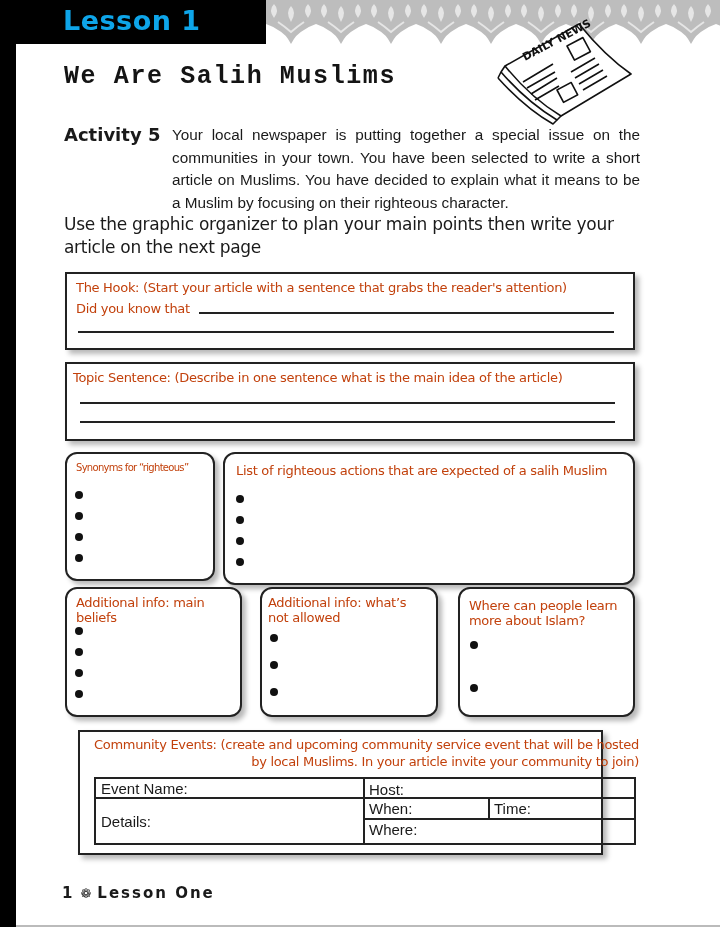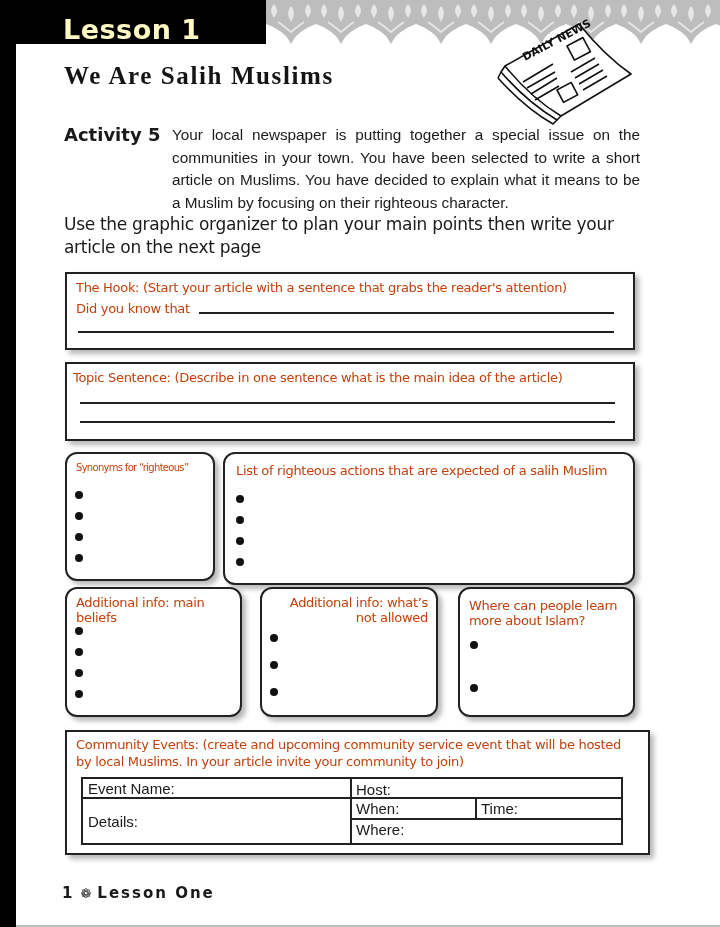--- a/index.html
+++ b/index.html
@@ -1,25 +1,25 @@
 <!DOCTYPE html>
 <html><head>
 <meta charset="utf-8">
 <style>
   * { box-sizing: border-box; margin: 0; padding: 0; }
   html, body { width: 720px; height: 927px; background: #fff; overflow: hidden; }
   body { position: relative; font-family: "Liberation Sans", sans-serif; color: #1a1a1a; }
 
   .left-strip { position: absolute; left: 0; top: 0; width: 16px; height: 927px; background: #000; }
   .lesson-tab { position: absolute; left: 0; top: 0; width: 266px; height: 44px; background: #000; }
-  .lesson-tab span { position: absolute; left: 63px; top: 5px; color: #fef9c3; font-size: 27px; font-weight: bold; font-family: "DejaVu Sans", sans-serif; letter-spacing: 0.5px; margin-top: 9px; }
+  .lesson-tab span { position: absolute; left: 63px; top: 5px; color: #0ea5e9; font-size: 27px; font-weight: bold; font-family: "DejaVu Sans", sans-serif; letter-spacing: 0.5px; }
 
   .pattern { position: absolute; left: 266px; top: 0; width: 454px; height: 46px; overflow: hidden; }
 
-  .title { position: absolute; left: 64px; top: 62px; font-size: 25px; font-weight: 900; font-family: Liberation Serif, serif; letter-spacing: 1.6px; color: #141414; }
+  .title { position: absolute; left: 64px; top: 62px; font-size: 25px; font-weight: 900; font-family: Liberation Mono, monospace; letter-spacing: 1.6px; color: #141414; }
 
   .newspaper { position: absolute; left: 495px; top: 16px; width: 145px; height: 110px; }
 
   .activity-label { position: absolute; left: 64px; top: 124px; font-size: 18px; font-weight: bold; font-family: "DejaVu Sans", sans-serif; }
   .activity-text { position: absolute; left: 172px; top: 124px; width: 468px; font-size: 15.3px; line-height: 22.5px; text-align: justify; font-family: "Liberation Sans", sans-serif; }
 
   .instruction { position: absolute; left: 64px; top: 213px; width: 600px; font-size: 17px; line-height: 23px; font-family: "DejaVu Sans", sans-serif; font-weight: normal; letter-spacing: -0.3px; }
 
   .box { position: absolute; background: #fff; border: 2px solid #222; box-shadow: 4px 4px 5px rgba(0,0,0,0.28); }
   .box.round { border-radius: 12px; }
@@ -110,34 +110,34 @@
 </div>
 
 <div class="box round" style="left:65px;top:587px;width:177px;height:130px;">
   <div class="box-title">Additional info: main beliefs</div>
   <div class="bullet" style="left:8px;top:38px;"></div>
   <div class="bullet" style="left:8px;top:59px;"></div>
   <div class="bullet" style="left:8px;top:80px;"></div>
   <div class="bullet" style="left:8px;top:101px;"></div>
 </div>
 
-<div class="box round" style="left:260px;top:587px;width:178px;height:130px;text-align:right;">
+<div class="box round" style="left:260px;top:587px;width:178px;height:130px;">
   <div class="box-title" style="left:6px;width:160px;">Additional info: what’s not allowed</div>
   <div class="bullet" style="left:8px;top:45px;"></div>
   <div class="bullet" style="left:8px;top:72px;"></div>
   <div class="bullet" style="left:8px;top:99px;"></div>
 </div>
 
 <div class="box round" style="left:458px;top:587px;width:177px;height:130px;">
   <div class="box-title" style="top:9px;width:165px;">Where can people learn more about Islam?</div>
   <div class="bullet" style="left:10px;top:52px;"></div>
   <div class="bullet" style="left:10px;top:95px;"></div>
 </div>
 
-<div class="box" style="left:65px;top:730px;width:585px;height:125px;">
+<div class="box" style="left:78px;top:730px;width:525px;height:125px;text-align:right;">
   <div class="box-title" style="width:550px;line-height:17px;top:4px;">Community Events: (create and upcoming community service event that will be hosted by local Muslims. In your article invite your community to join)</div>
   <div class="table">
     <div class="vline" style="left:267px;top:0;height:64px;"></div>
     <div class="hline" style="left:0;top:18px;width:538px;"></div>
     <div class="hline" style="left:267px;top:39px;width:271px;"></div>
     <div class="vline" style="left:392px;top:18px;height:22px;"></div>
     <div class="cell" style="left:5px;top:1px;">Event Name:</div>
     <div class="cell" style="left:273px;top:2px;">Host:</div>
     <div class="cell" style="left:5px;top:34px;">Details:</div>
     <div class="cell" style="left:273px;top:21px;">When:</div>

